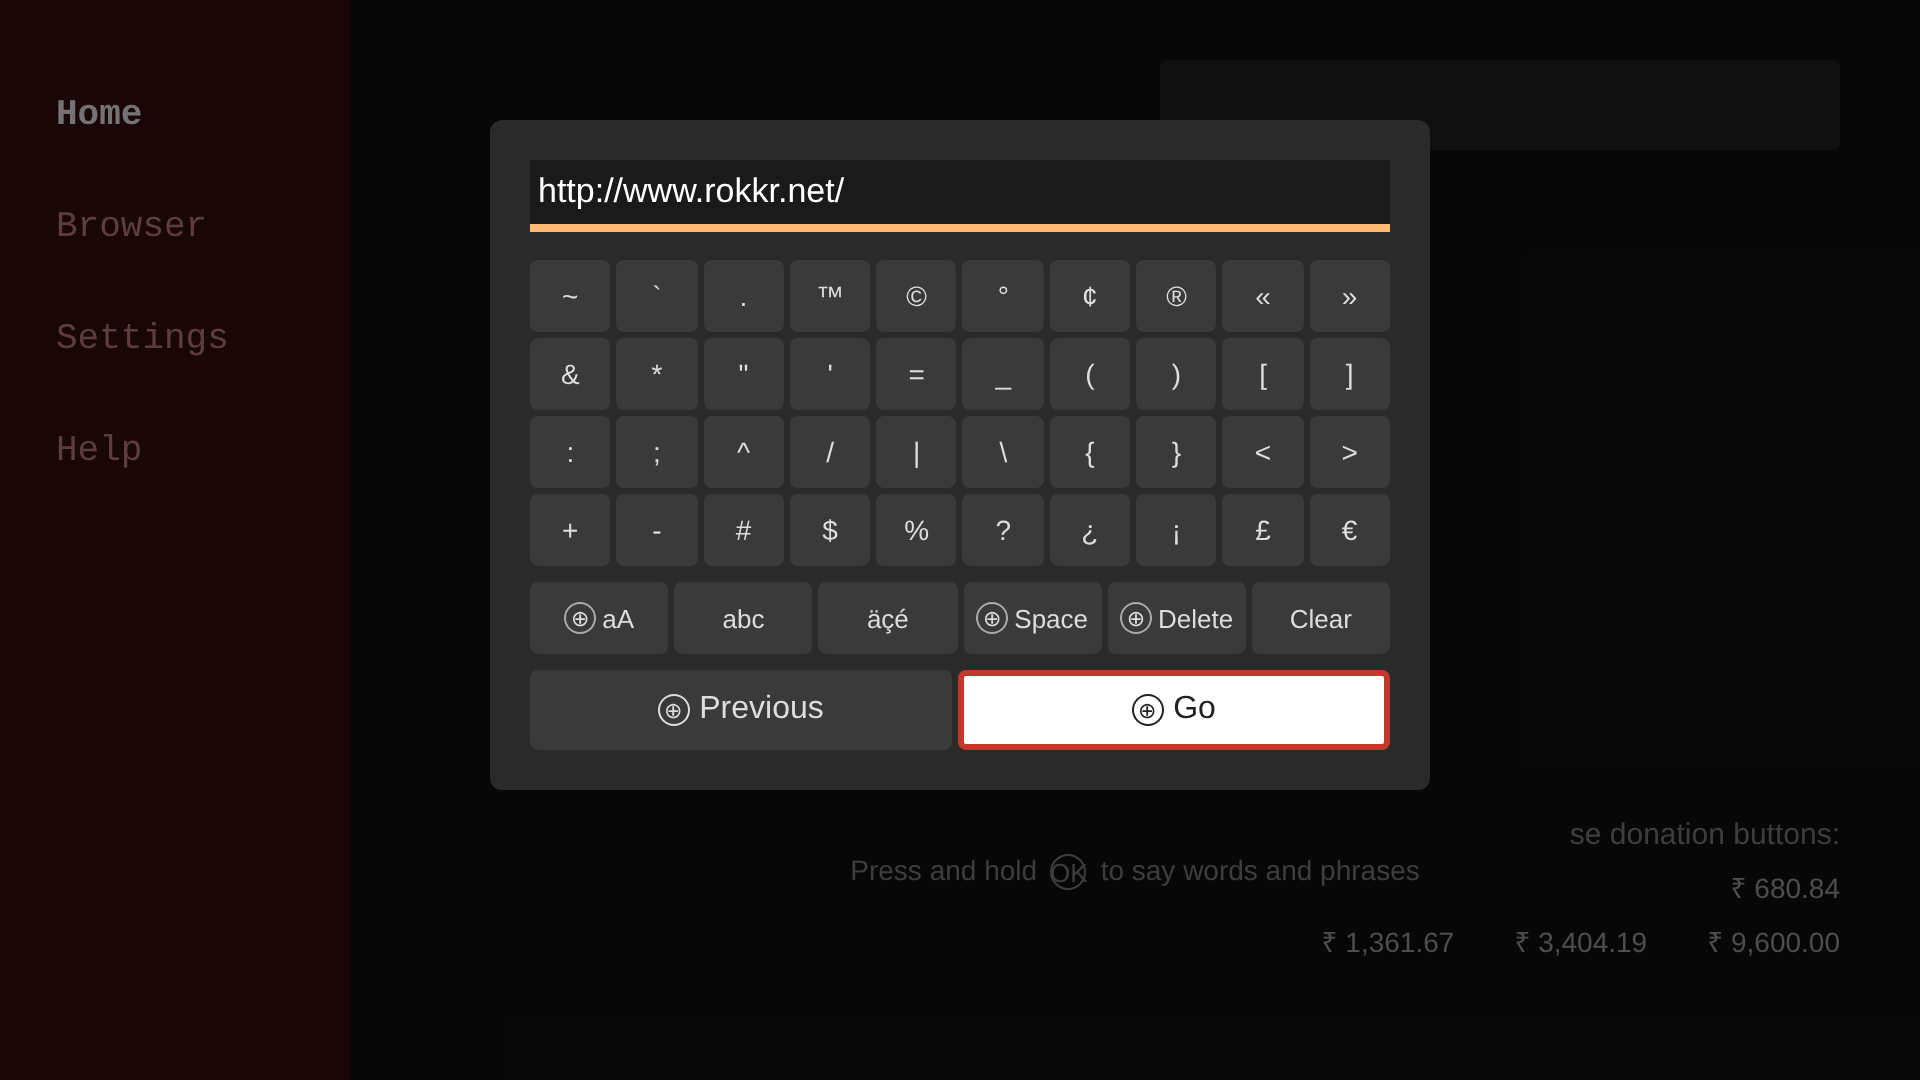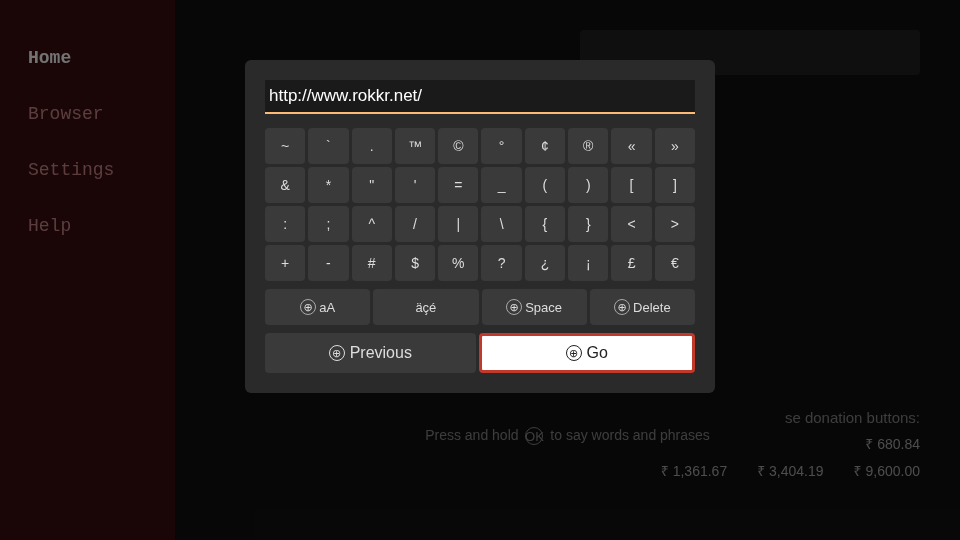--- a/index.html
+++ b/index.html
@@ -95,21 +95,21 @@
       border-radius: 6px;
       z-index: 20;
       padding: 20px;
     }
 
     
     .url-bar {
       width: 100%;
       background: #1a1a1a;
       border: none;
-      border-bottom: 2px solid #fdba74;
+      border-bottom: 4px solid #fdba74;
       color: #fff;
       font-size: 17px;
       padding: 6px 4px;
       margin-bottom: 14px;
       outline: none;
     }
 
     
     .keyboard {
       display: flex;
@@ -327,29 +327,35 @@
     </div>
   </div>
 
   
   <div class="special-row">
     <div class="key-special">
       <span class="btn-icon">⊕</span>
       <span>aA</span>
     </div>
     <div class="key-special">
+      <span>abc</span>
+    </div>
+    <div class="key-special">
       <span>äçé</span>
     </div>
     <div class="key-special">
       <span class="btn-icon">⊕</span>
       <span>Space</span>
     </div>
     <div class="key-special">
       <span class="btn-icon">⊕</span>
       <span>Delete</span>
+    </div>
+    <div class="key-special">
+      <span>Clear</span>
     </div>
   </div>
 
   
   <div class="nav-row">
     <div class="nav-btn prev">
       <span class="btn-icon">⊕</span>
       <span>Previous</span>
     </div>
     <div class="nav-btn go">

